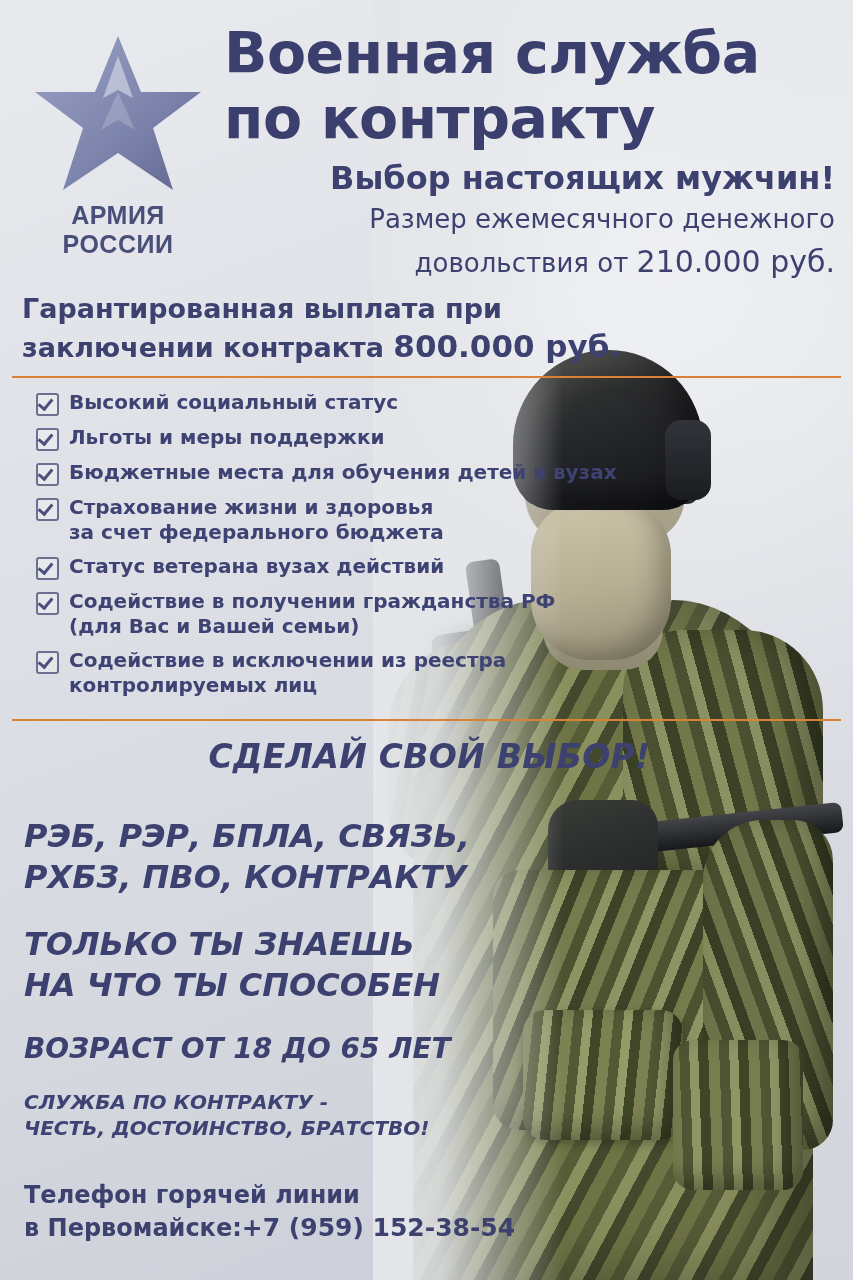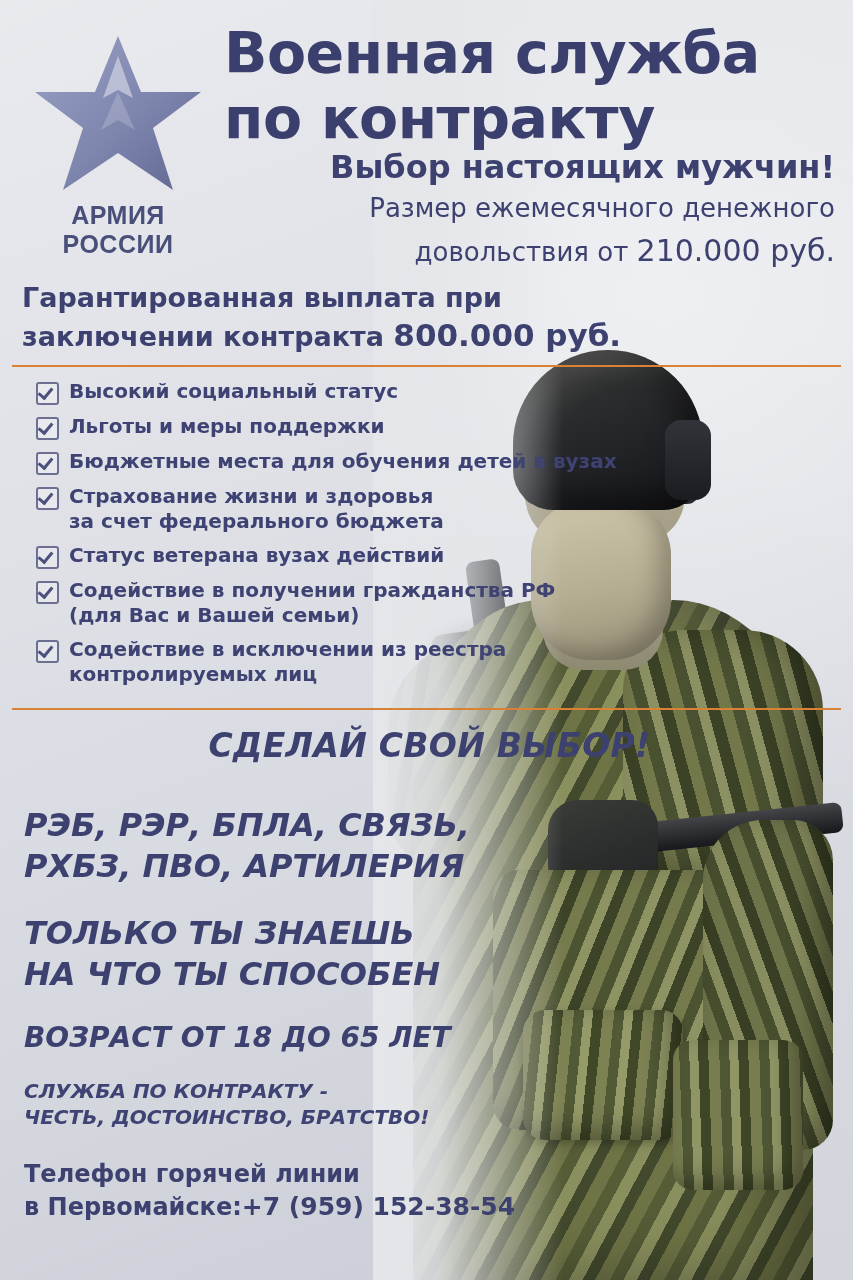--- a/index.html
+++ b/index.html
@@ -274,21 +274,21 @@
     color: #3b3f6d;
     letter-spacing: -0.5px;
     margin: 6px 0 0 0;
   }
   .subtitle {
     font-family: "DejaVu Sans", sans-serif;
     font-weight: 700;
     font-size: 32px;
     color: #3d4170;
     text-align: right;
-    margin-top: 1px;
+    margin-top: 12px;
     line-height: 1.12;
   }
   .money-line {
     font-family: "DejaVu Sans", sans-serif;
     font-weight: 400;
     font-size: 26px;
     color: #3d4170;
     text-align: right;
     line-height: 1.22;
     margin-top: 8px;
@@ -394,21 +394,21 @@
     color: #3d4170;
     margin-bottom: 24px;
   }
   .slogan-small {
     font-family: "DejaVu Sans", sans-serif;
     font-style: italic;
     font-weight: 700;
     font-size: 20px;
     color: #3f4373;
     line-height: 1.3;
-    margin-bottom: 28px;
+    margin-bottom: 38px;
   }
   .hotline {
     font-family: "DejaVu Sans", sans-serif;
     font-weight: 700;
     font-size: 24px;
     color: #3d4170;
     line-height: 1.35;
   }
   .hotline .phone {
     font-size: 25px;
@@ -518,21 +518,21 @@
       </div>
     </div>
 
     <div class="rule2"></div>
 
     <div class="slogans">
       <div class="slogan-main">СДЕЛАЙ СВОЙ ВЫБОР!</div>
 
       <div class="slogan-block">
         <div>РЭБ, РЭР, БПЛА, СВЯЗЬ,</div>
-        <div>РХБЗ, ПВО, АРТИЛЕРИЯ</div>
+        <div>РХБЗ, ПВО, КОНТРАКТУ</div>
       </div>
 
       <div class="slogan-block">
         <div>ТОЛЬКО ТЫ ЗНАЕШЬ</div>
         <div>НА ЧТО ТЫ СПОСОБЕН</div>
       </div>
 
       <div class="slogan-age">ВОЗРАСТ ОТ 18 ДО 65 ЛЕТ</div>
 
       <div class="slogan-small">

